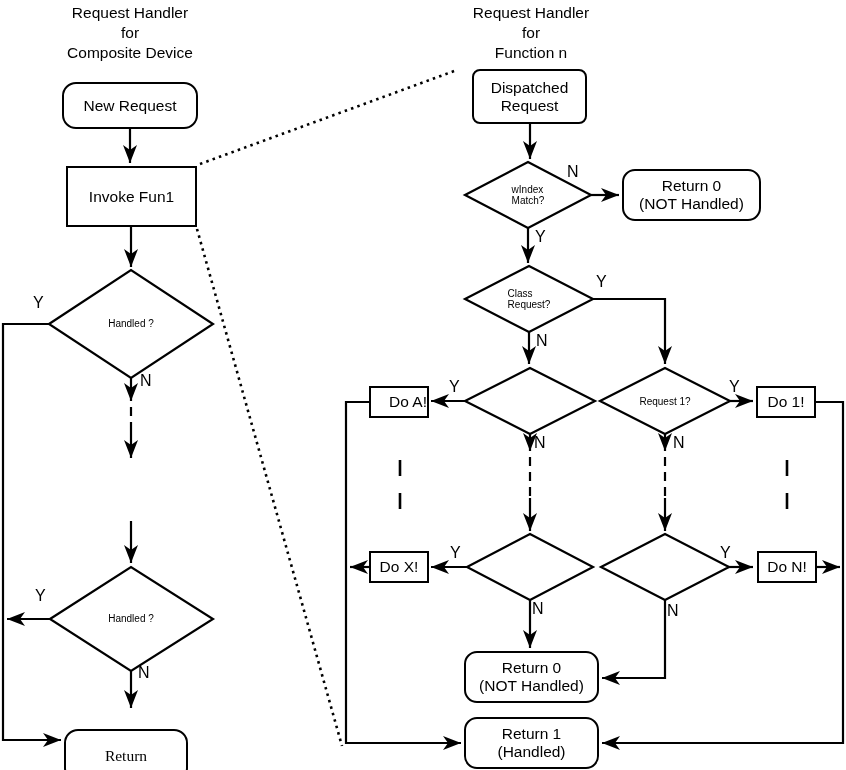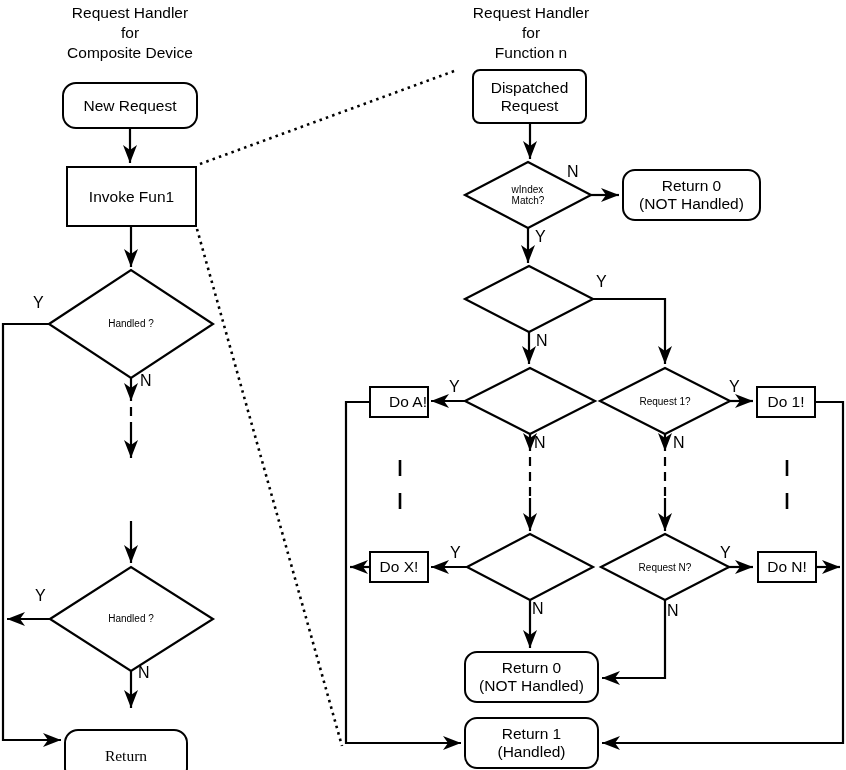--- a/index.html
+++ b/index.html
@@ -103,24 +103,25 @@
   <div class="dlabel" style="left:61px;top:309px;width:140px;height:30px;">Handled ?</div>
   <div class="dlabel" style="left:61px;top:604px;width:140px;height:30px;">Handled ?</div>
   <div class="node rounded" style="left:64px;top:729px;width:124px;height:53px;font-family:Liberation Serif, serif;">Return</div>
 
   <div class="node rounded" style="left:472px;top:69px;width:115px;height:55px;border-radius:8px;">Dispatched
 Request</div>
   <div class="dlabel" style="left:468px;top:177px;width:120px;height:36px;">wIndex
 Match?</div>
   <div class="node rounded" style="left:622px;top:169px;width:139px;height:52px;border-radius:13px;">Return 0
 (NOT Handled)</div>
+  <div class="dlabel" style="left:469px;top:281px;width:120px;height:36px;">Class
+Request?</div>
   <div class="dlabel" style="left:595px;top:389px;width:140px;height:25px;">Request 1?</div>
   <div class="node" style="left:369px;top:386px;width:60px;height:32px;padding-left:18px;">Do A!</div>
   <div class="node" style="left:756px;top:386px;width:60px;height:32px;">Do 1!</div>
-  <div class="dlabel" style="left:595px;top:555px;width:140px;height:25px;">Request N?</div>
   <div class="node" style="left:369px;top:551px;width:60px;height:32px;">Do X!</div>
   <div class="node" style="left:757px;top:551px;width:60px;height:32px;">Do N!</div>
   <div class="node rounded" style="left:464px;top:651px;width:135px;height:52px;border-radius:13px;">Return 0
 (NOT Handled)</div>
   <div class="node rounded" style="left:464px;top:717px;width:135px;height:52px;border-radius:13px;">Return 1
 (Handled)</div>
 
   <span class="yn" style="left:33px;top:295px;">Y</span>
   <span class="yn" style="left:140px;top:373px;">N</span>
   <span class="yn" style="left:35px;top:588px;">Y</span>

